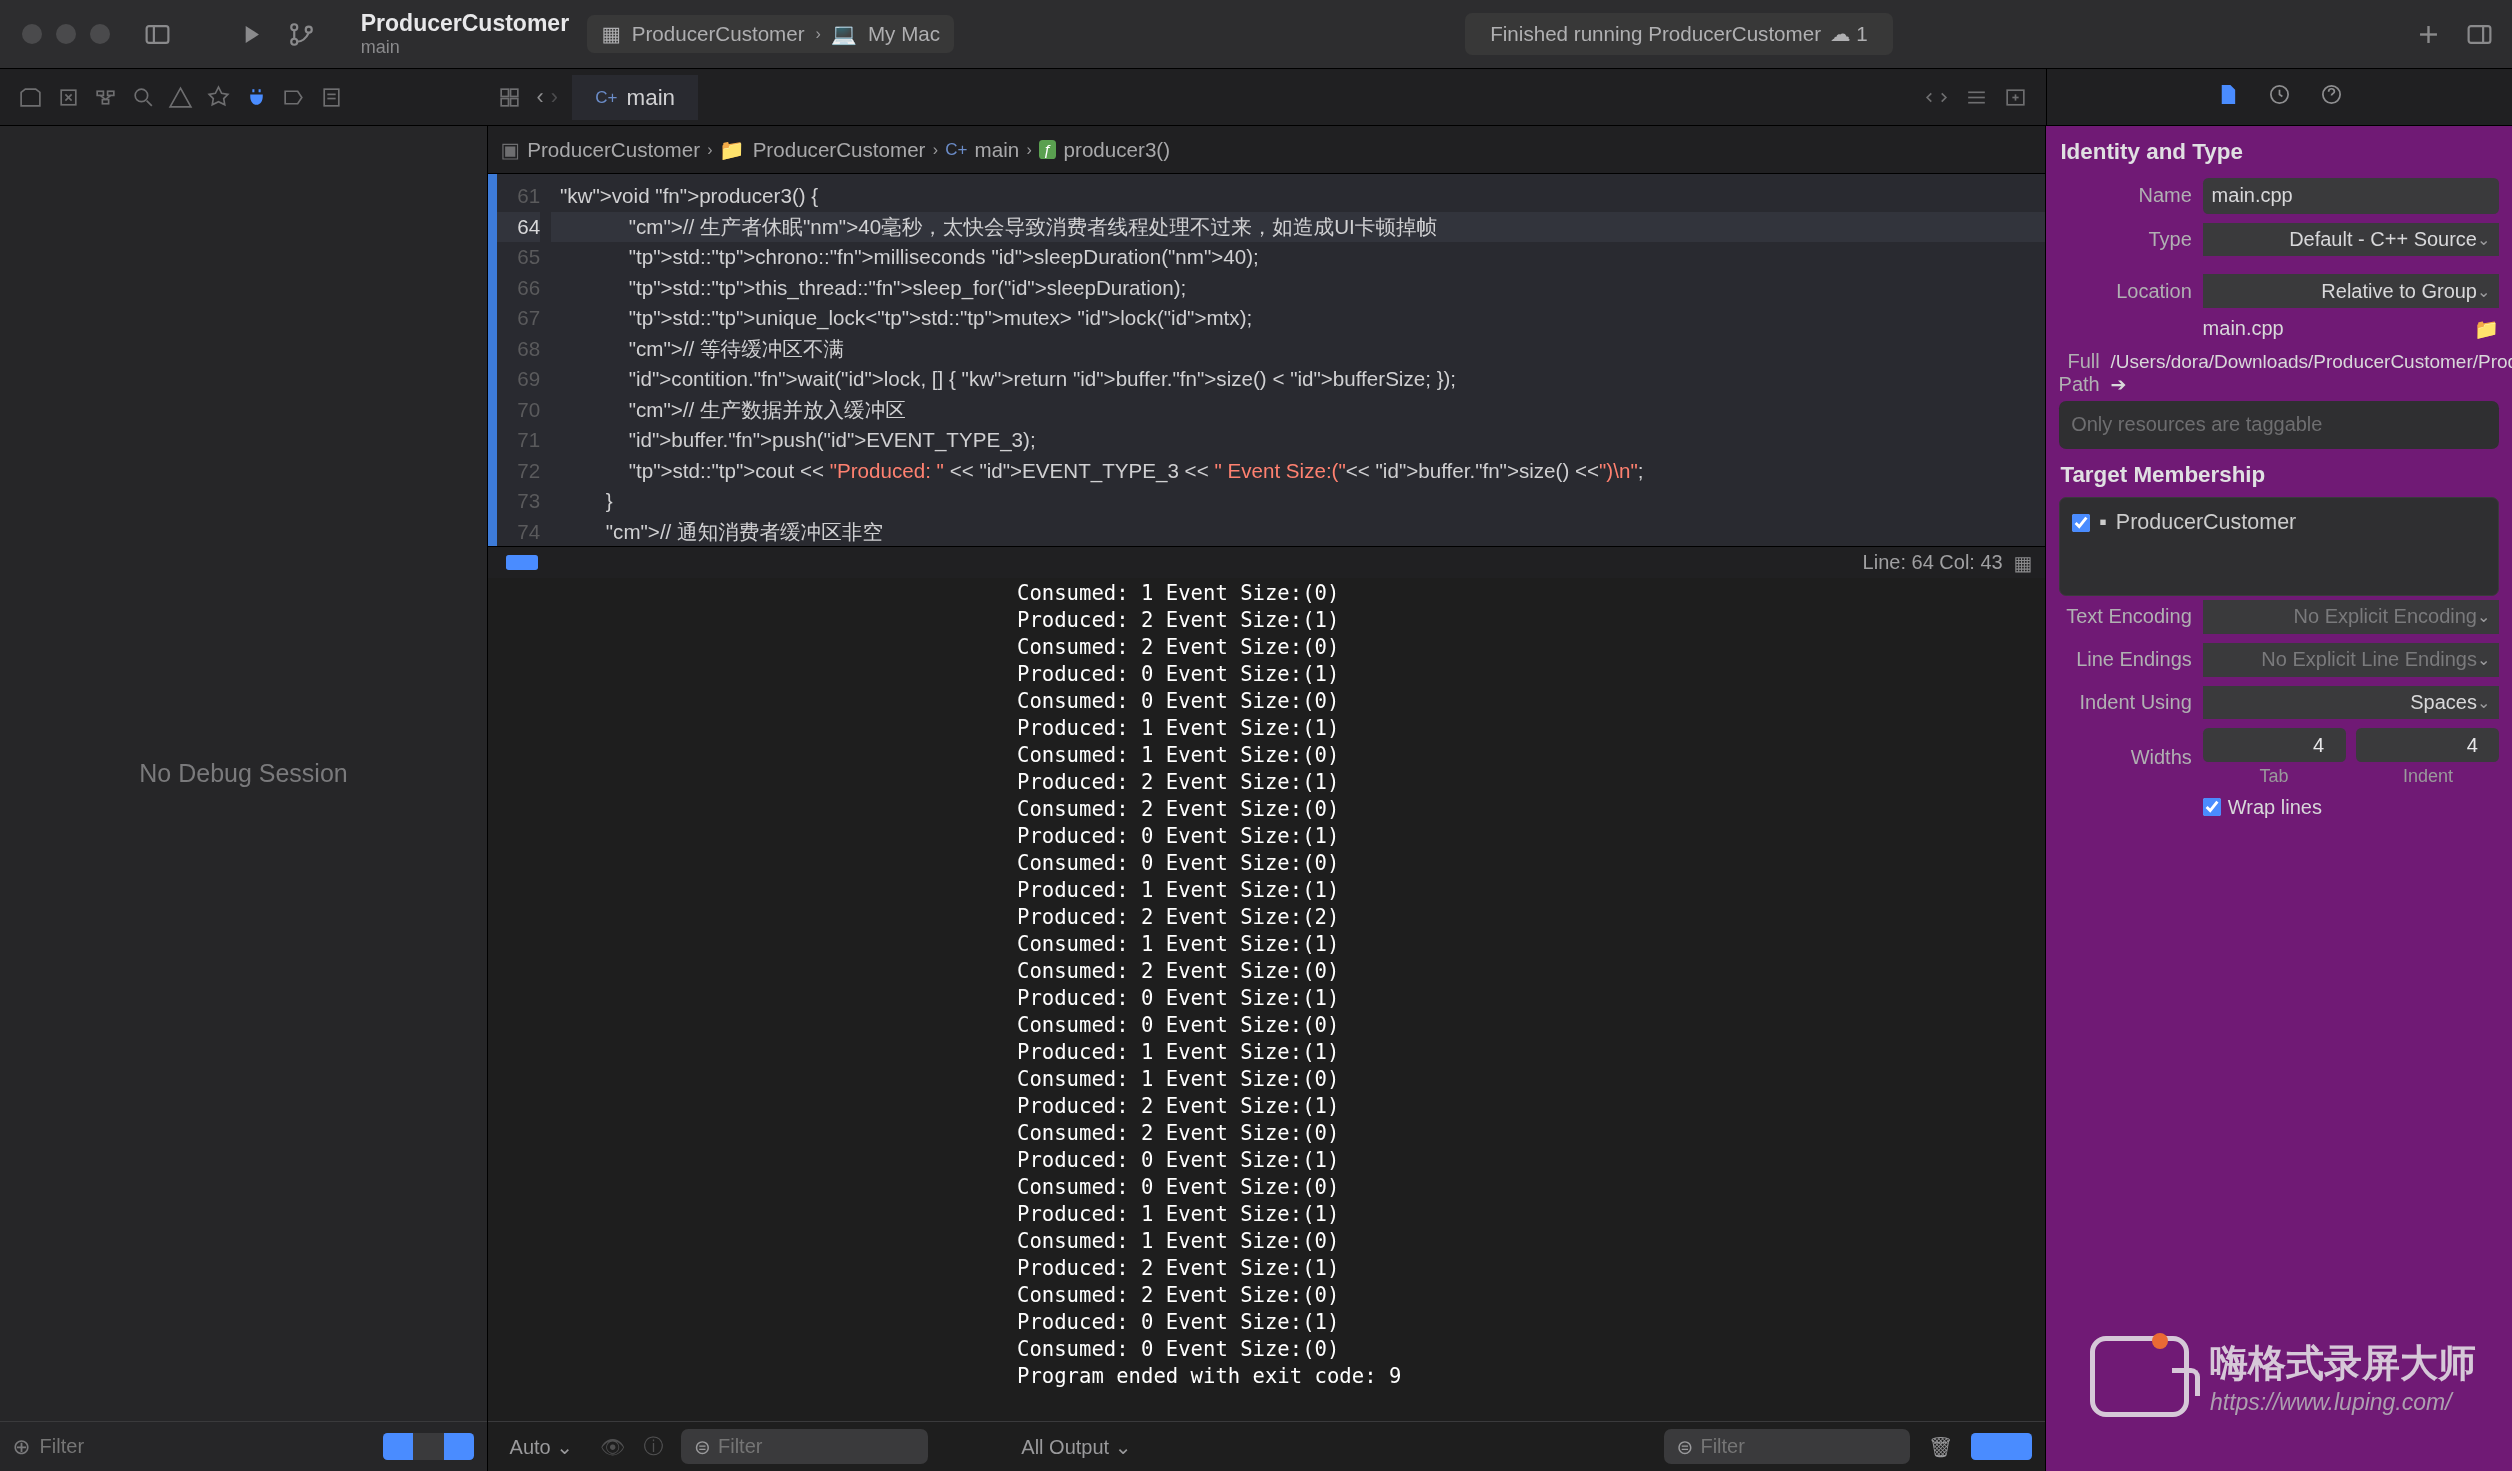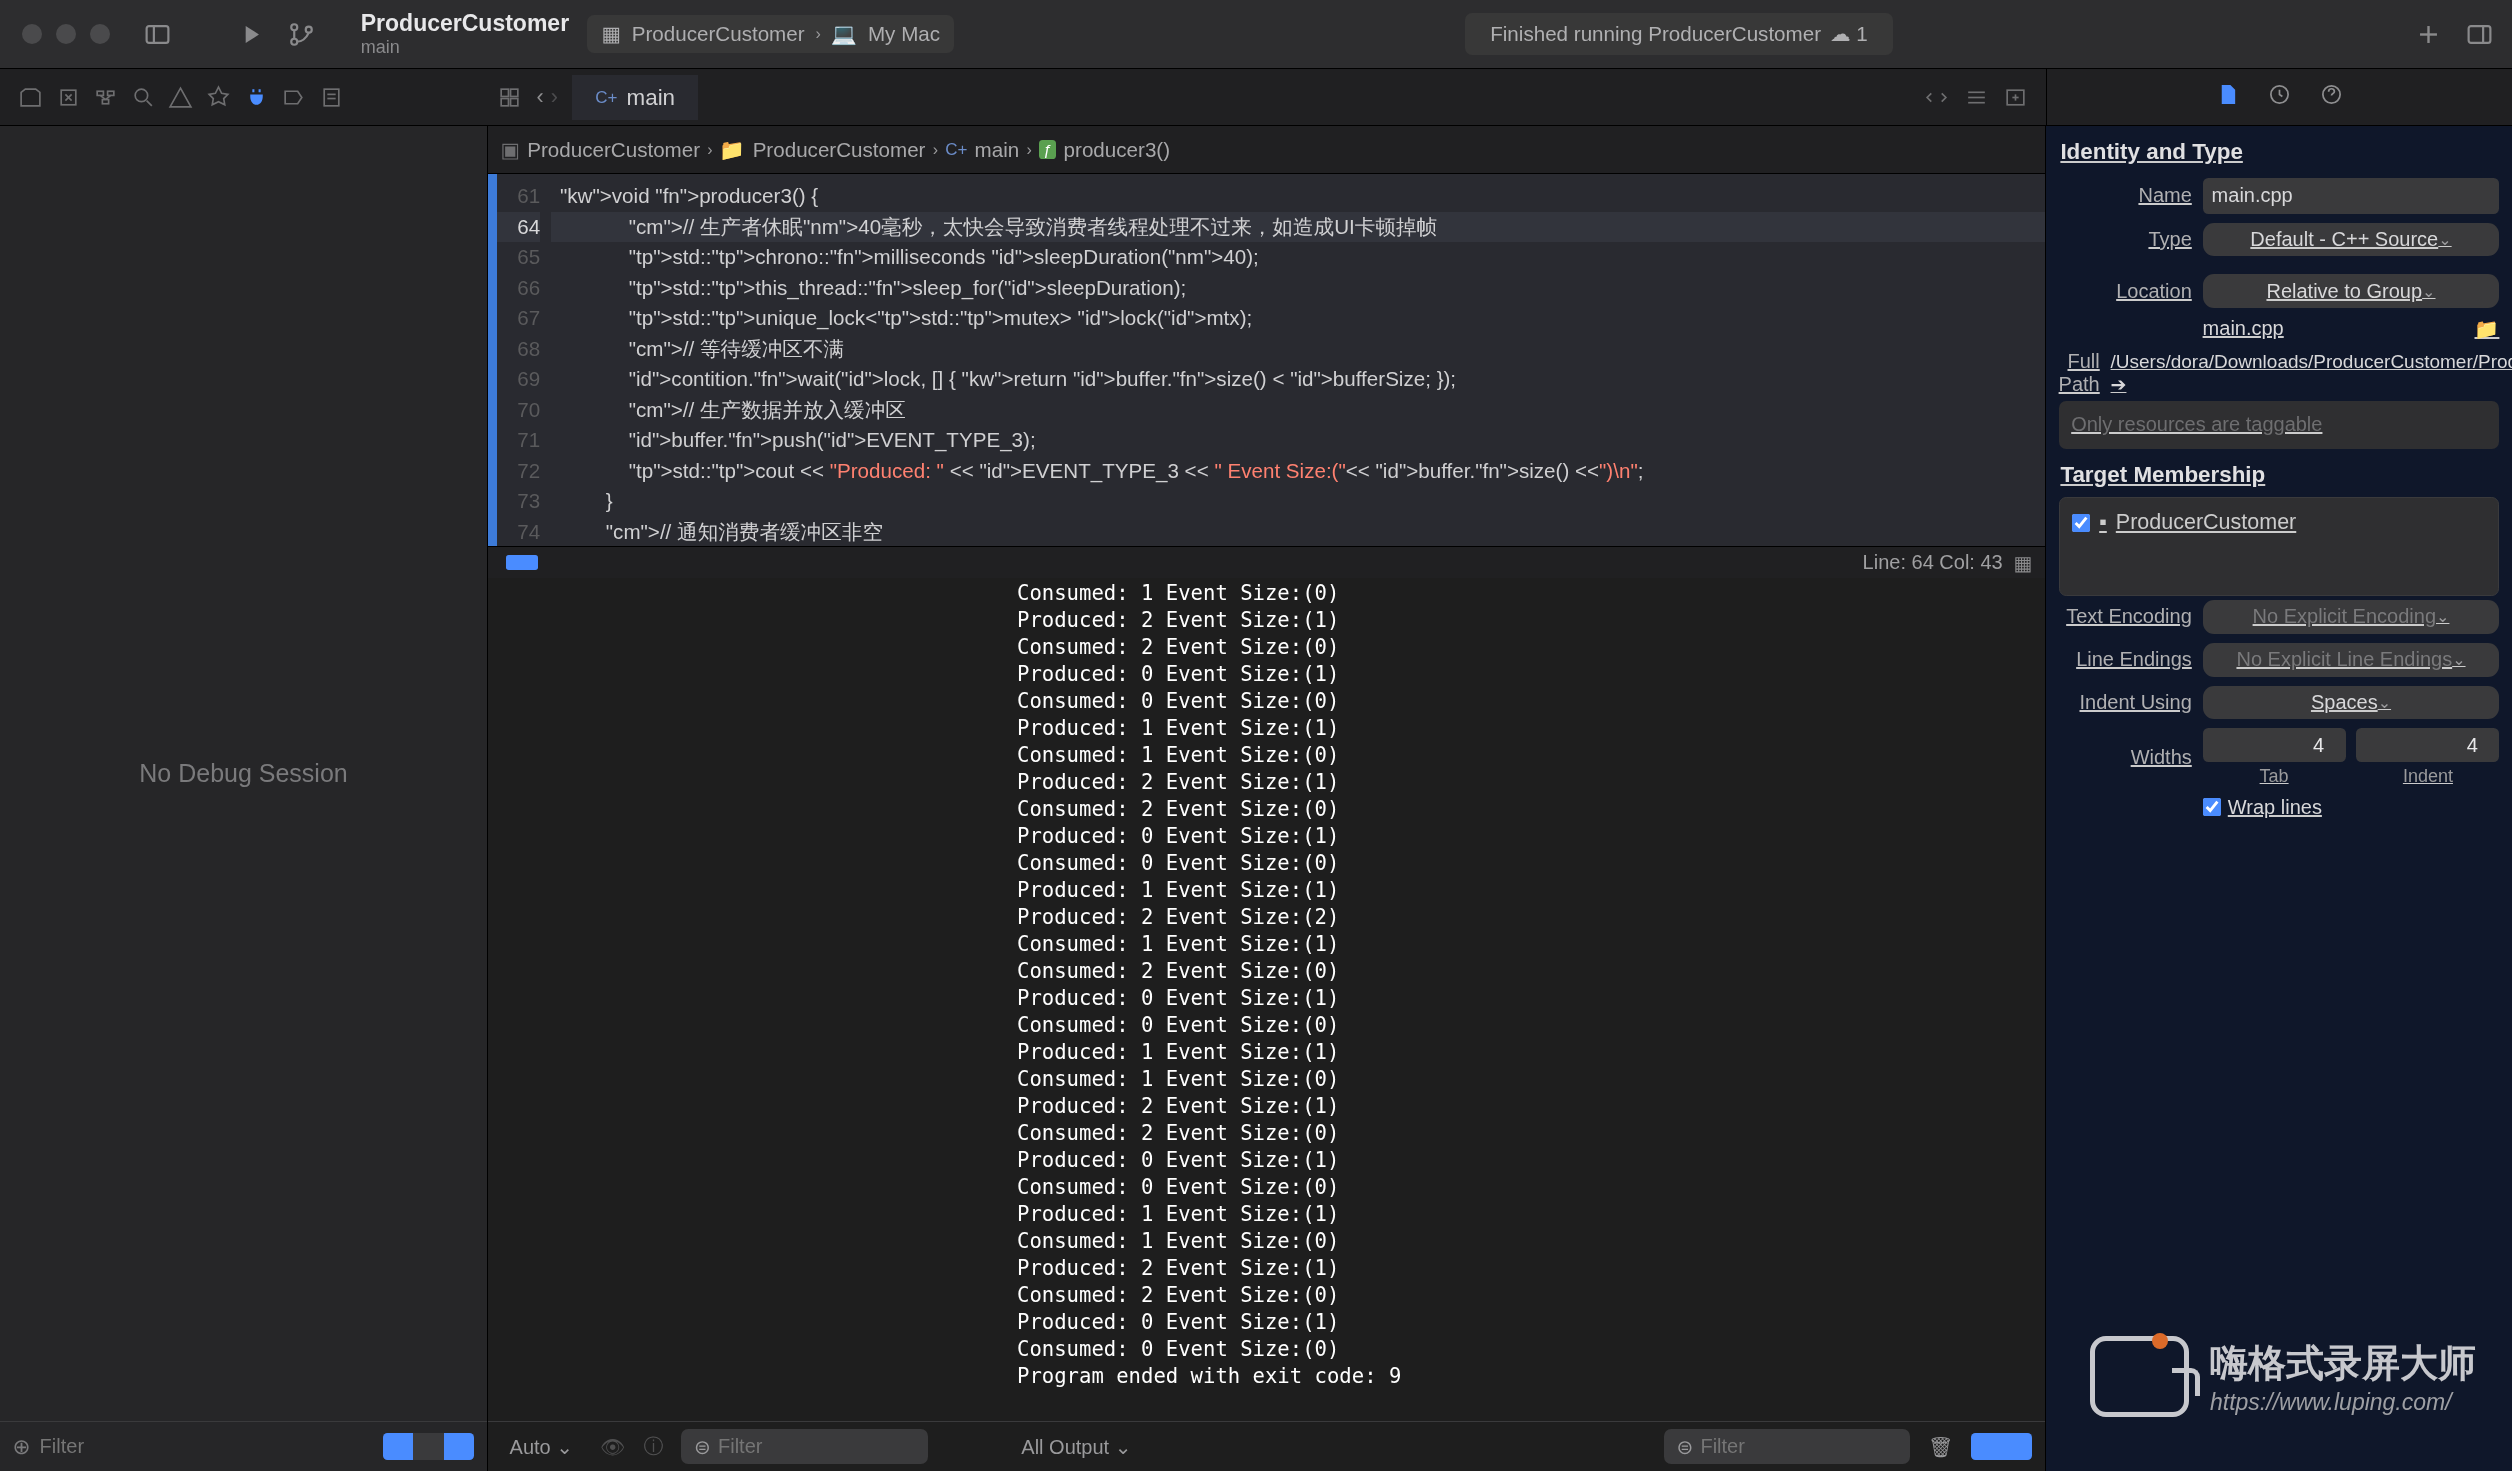--- a/index.html
+++ b/index.html
@@ -42,28 +42,28 @@
 .gutter .hl { background:#32343c; color:#d8d8da; }
 .st { color:#ff8170; }
 .cursorbar { height:32px; background:#202022; border-top:0.9px solid #000; display:flex; align-items:center; padding:0 12.6px; font-size:20px; color:#a0a0a2; justify-content:space-between; }
 .minimap { width:32px; height:14.4px; background:#4a8cff; border-radius:2.7px; margin-left:5.4px; }
 .console { flex:1; display:flex; flex-direction:column; background:#1e1e1e; overflow:hidden; }
 .cout { flex:1; font-family:'SF Mono',Menlo,monospace; font-size:20.6px; color:#fff; font-weight:normal; padding:1.8px 0 1.8px 529px; line-height:27px; white-space:pre; overflow:hidden; }
 .cfooter { height:50px; border-top:0.9px solid #3a3a3c; display:flex; align-items:center; padding:0 12.6px; gap:18px; font-size:20px; color:#9a9a9c; }
 .cf-sel { padding:5.4px 9px; }
 .cf-filter { background:#3a3a3c; border-radius:7.2px; padding:5.4px 12.6px; display:flex; align-items:center; gap:7.2px; }
 .cf-filter input { background:transparent; border:none; color:#ccc; outline:none; font-size:20px; width:197px; }
-.inspector { width:466px; background:#0f172a; display:flex; flex-direction:column; padding:0 12.6px; overflow:hidden;text-decoration:underline; }
+.inspector { width:466px; background:#701a75; display:flex; flex-direction:column; padding:0 12.6px; overflow:hidden; }
 .insp-tabs { height:57px; display:flex; align-items:center; justify-content:center; gap:29px; color:#8e8e90; }
 .insp-tabs .act { color:#4a8cff; }
 .sect-h { color:#e0e0e2; font-size:22.4px; font-weight:600; padding:12.6px 1.8px 9px; }
 .row { display:flex; align-items:center; padding:4.5px 0; font-size:20px; }
 .row .lbl { width:144px; text-align:right; color:#b0b0b2; padding-right:10.8px; }
 .row .val { flex:1; color:#d8d8da; }
-.sel { background:#3a3a3c; border-radius:11px; padding:5.4px 9px; display:flex; justify-content:center; align-items:center; }
+.sel { background:#3a3a3c; border-radius:0; padding:5.4px 9px; display:flex; justify-content:flex-end; align-items:center; }
 .inp { background:#3a3a3c; border:none; border-radius:5.4px; padding:6.3px 9px; color:#d8d8da; width:100%; font-size:20px; }
 .smallpath { font-size:19px; color:#b8b8ba; line-height:23px; }
 .tagbox { background:#2f2f31; border-radius:7.2px; padding:12.6px; color:#6e6e70; font-size:20px; }
 .tmbox { background:#2f2f31; border:0.9px solid #3a3a3c; border-radius:7.2px; padding:12.6px; height:99px; }
 .chk { width:18px; height:18px; accent-color:#4a8cff; }
 .wid { display:flex; gap:10.8px; }
 .widc { flex:1; }
 .widc input { width:100%; text-align:right; background:#3a3a3c; border:none; border-radius:5.4px; padding:5.4px 21.5px 5.4px 7.2px; color:#e8e8ea; font-size:20px; }
 .widc .sublbl { text-align:center; color:#9a9a9c; font-size:18px; padding-top:3.6px; }
 .watermark { position:fixed; right:36px; bottom:54px; display:flex; align-items:center; gap:21.5px; opacity:.85; pointer-events:none; }

